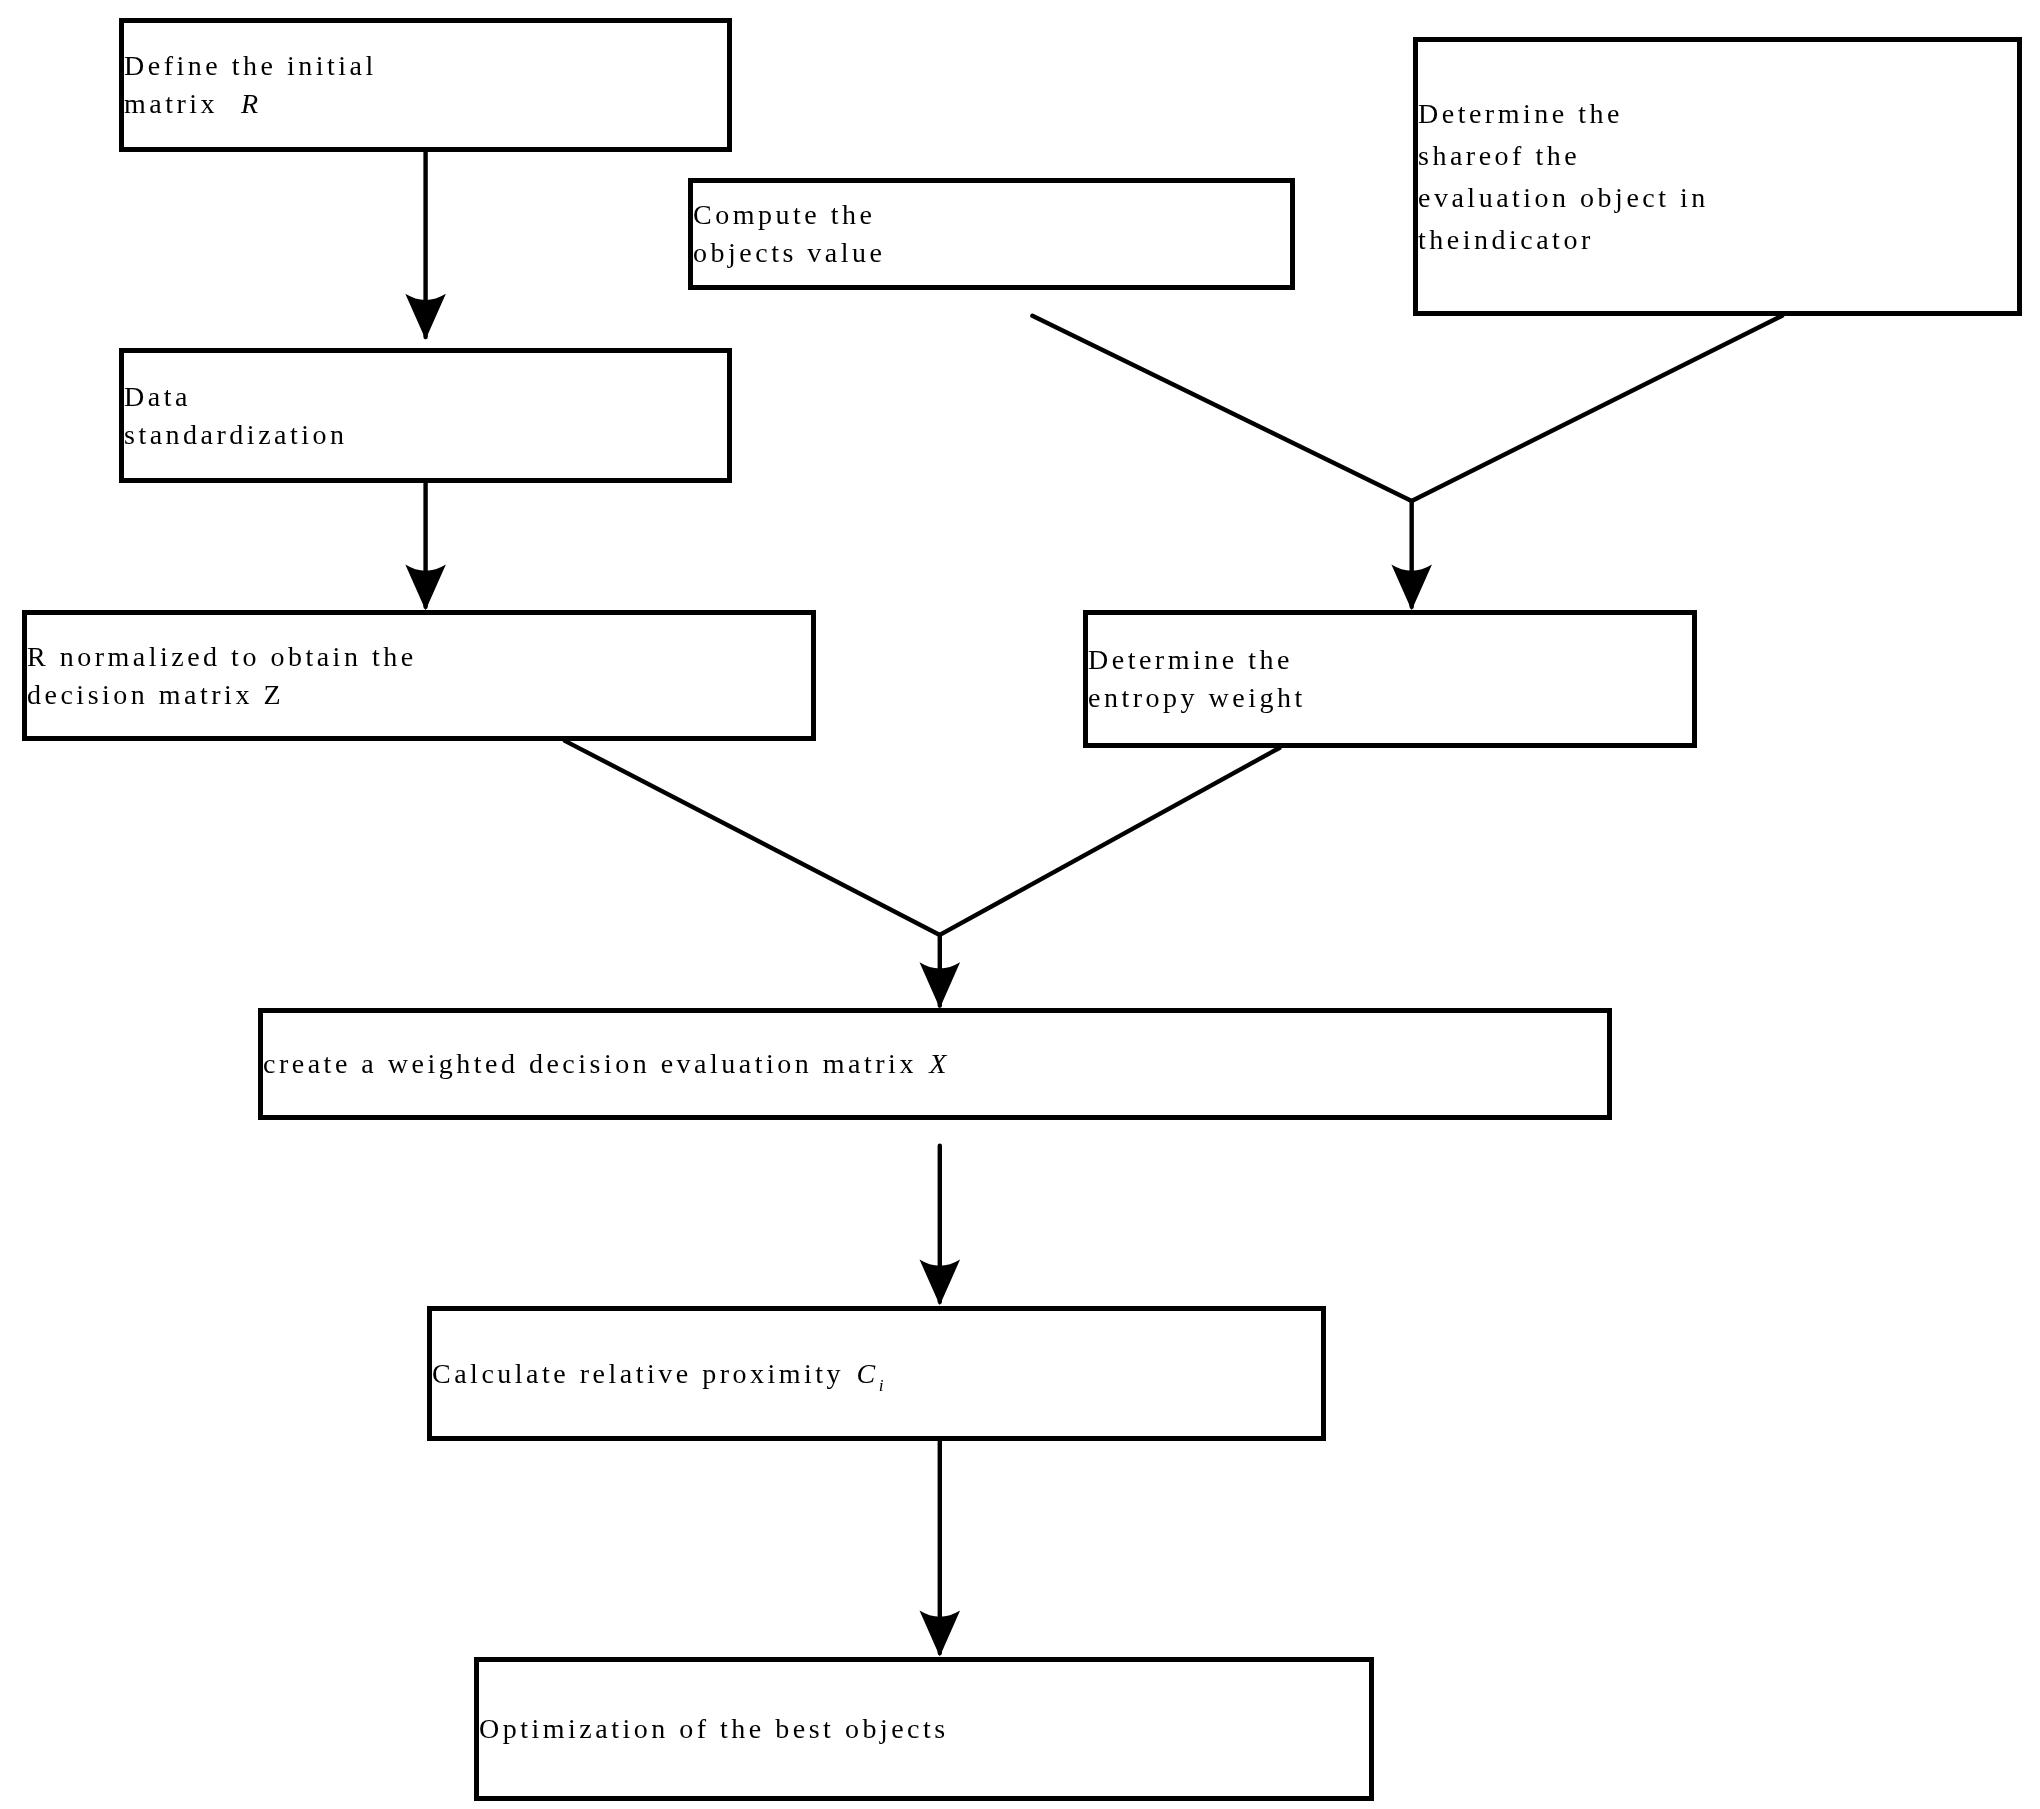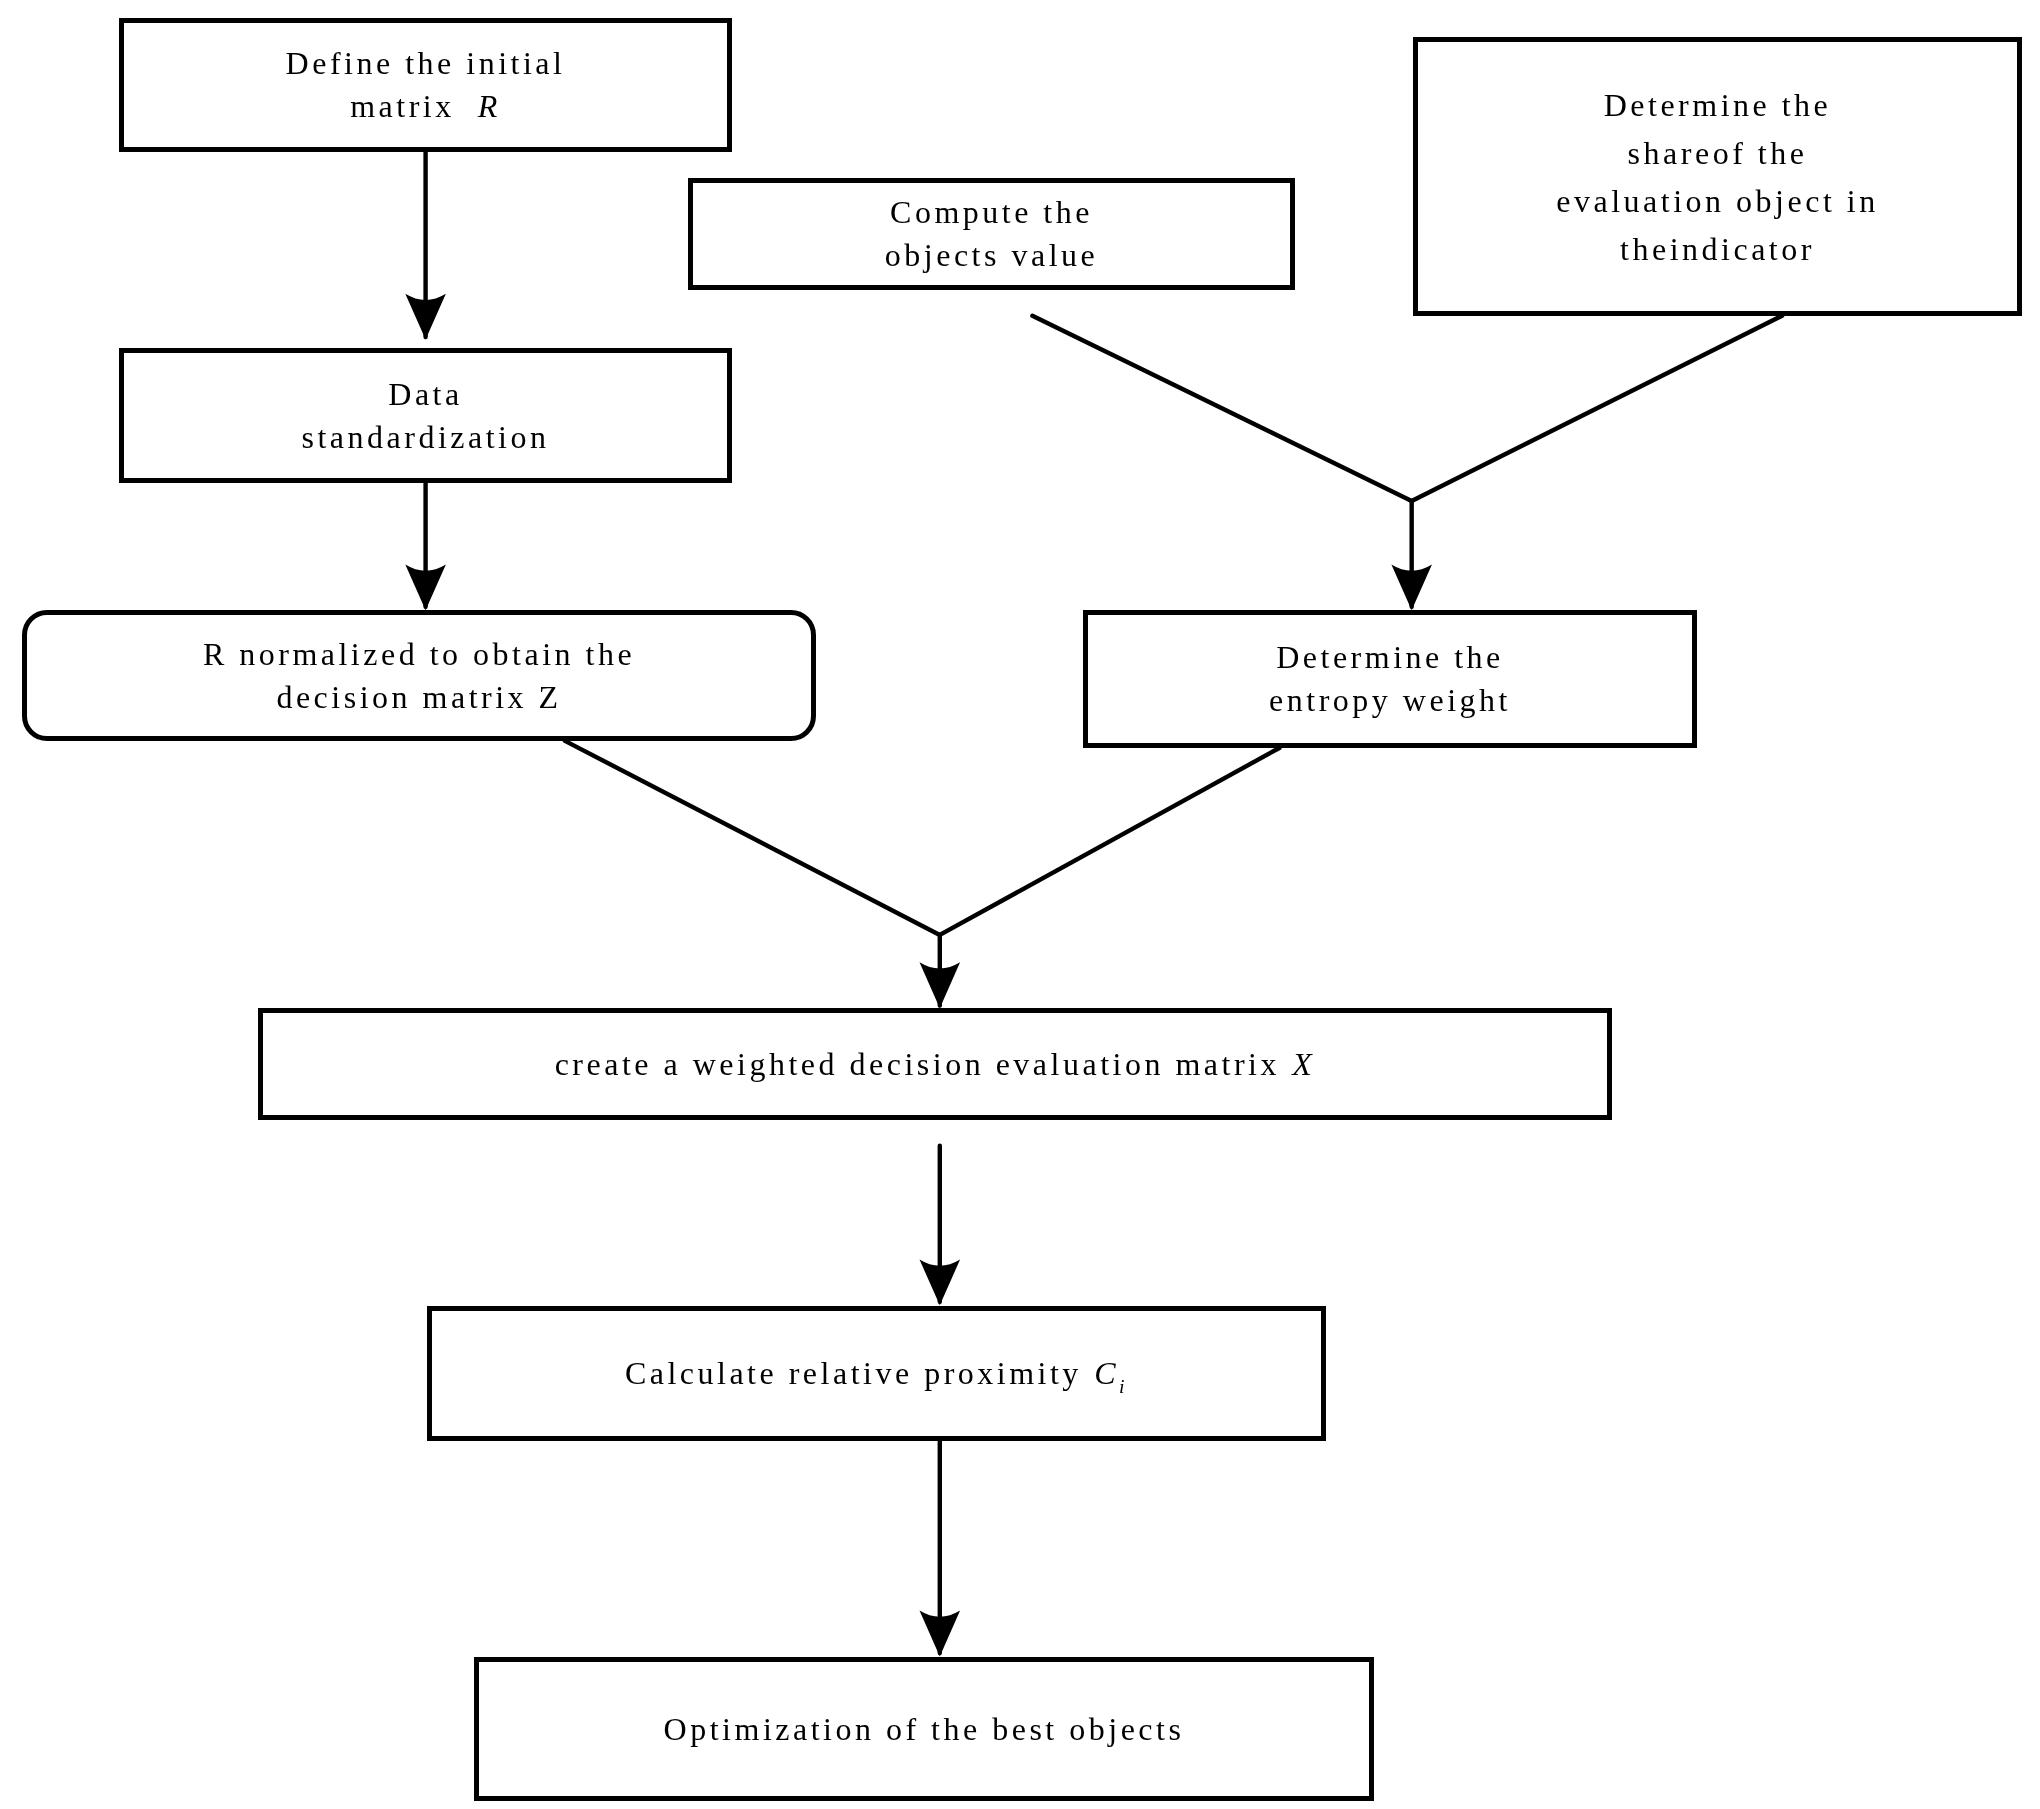--- a/index.html
+++ b/index.html
@@ -24,23 +24,23 @@
     height: 1809px;
   }
   .node {
     position: absolute;
     box-sizing: border-box;
     border: 5.3px solid #000000;
     background: #ffffff;
     display: flex;
     flex-direction: column;
     justify-content: center;
-    align-items: center;
+    align-items: flex-start;
     text-align: center;
-    font-size: 32px;
+    font-size: 28px;
     letter-spacing: 3.5px;
     line-height: 1.34;
     z-index: 2;
   }
   .node .row {
     display: block;
     white-space: nowrap;
   }
   .node i {
     font-style: italic;
@@ -55,21 +55,21 @@
     font-size: 0.62em;
     line-height: 0;
     position: relative;
     bottom: -0.1em;
   }
   
   .n-define   { left: 119px;  top: 17.6px;   width: 613px;  height: 134px; }
   .n-compute  { left: 688px;  top: 178px;  width: 607px;  height: 112px; }
   .n-share    { left: 1413px; top: 37px;   width: 609px;  height: 279px; line-height: 1.5; }
   .n-datastd  { left: 119px;  top: 340px;  width: 613px;  height: 135px; margin-top: 8px; }
-  .n-rnorm    { left: 22px;   top: 610px;  width: 794px;  height: 131px; border-radius: 25px; }
+  .n-rnorm    { left: 22px;   top: 610px;  width: 794px;  height: 131px; }
   .n-entweight{ left: 1083px; top: 610px;  width: 614px;  height: 138px; }
   .n-create   { left: 258px;  top: 1008px; width: 1354px; height: 112px; }
   .n-calc     { left: 427px;  top: 1306px; width: 899px; height: 135px; }
   .n-opt      { left: 474px;  top: 1657px; width: 900px; height: 144px; }
 </style>
 </head>
 <body>
 
 <div class="stage">
 

